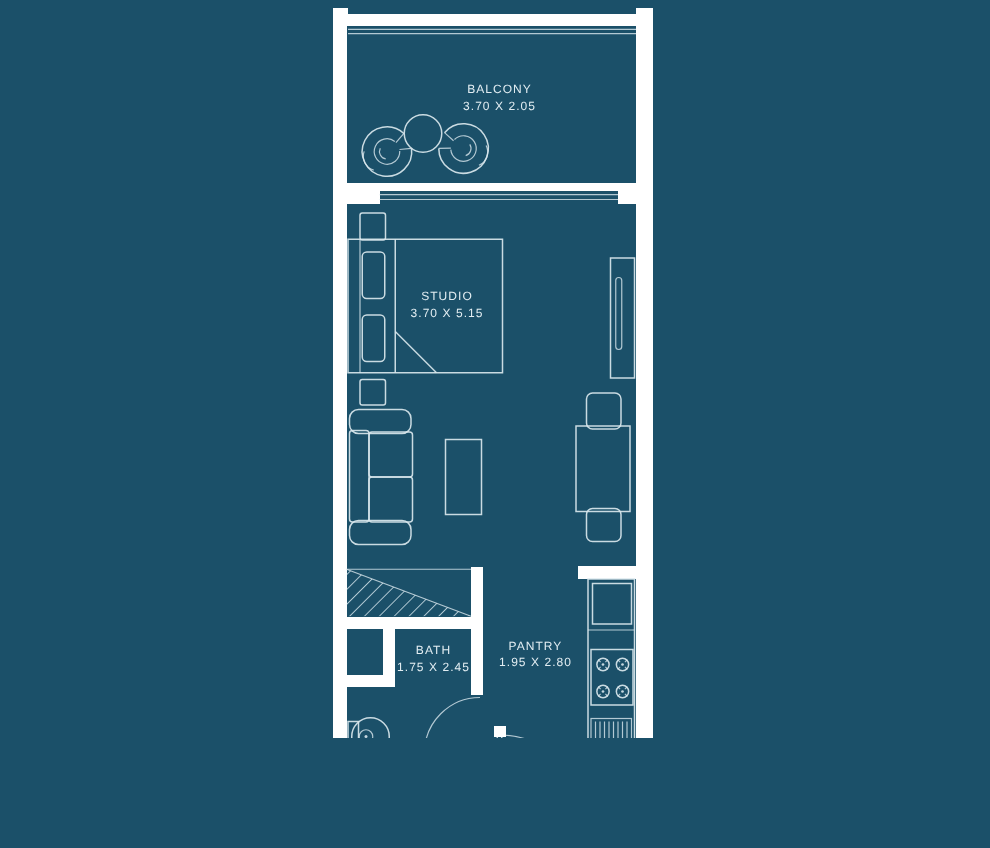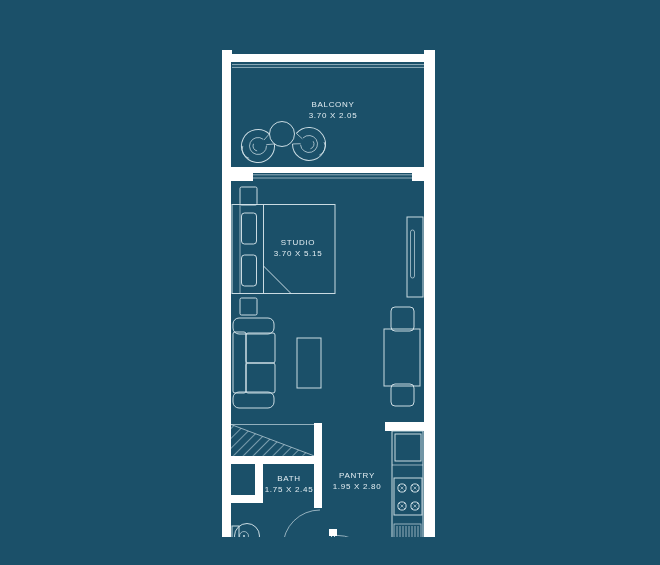--- a/index.html
+++ b/index.html
@@ -1,19 +1,19 @@
 <!DOCTYPE html>
 <html style="--bg: #1B5069; --wall: #FFFFFF; --line: #D9E7ED; --text: #E2EDF2;"><head>
 <meta charset="utf-8">
 <style>
   :root{
     --bg:#1B5069; --wall:#FFFFFF; --line:#D9E7ED; --text:#E2EDF2;
   }
   html,body{margin:0;padding:0;background:var(--bg);}
-  .stage{position:relative;width:660px;height:492px;background:var(--bg);overflow:hidden;margin-top:45px;}
+  .stage{position:relative;width:660px;height:492px;background:var(--bg);overflow:hidden;}
   .wall{fill:var(--wall);shape-rendering:crispEdges;}
   .furn{fill:none;stroke:var(--line);stroke-width:1;stroke-opacity:.92;}
   .furn-thin{fill:none;stroke:var(--line);stroke-width:.8;stroke-opacity:.8;}
   .fdot{fill:var(--line);stroke:none;fill-opacity:.9;}
   .lbl{font-family:"Liberation Sans",sans-serif;font-size:8px;letter-spacing:.7px;
        fill:var(--text);text-anchor:middle;}
 </style>
 </head>
 <body>
 

